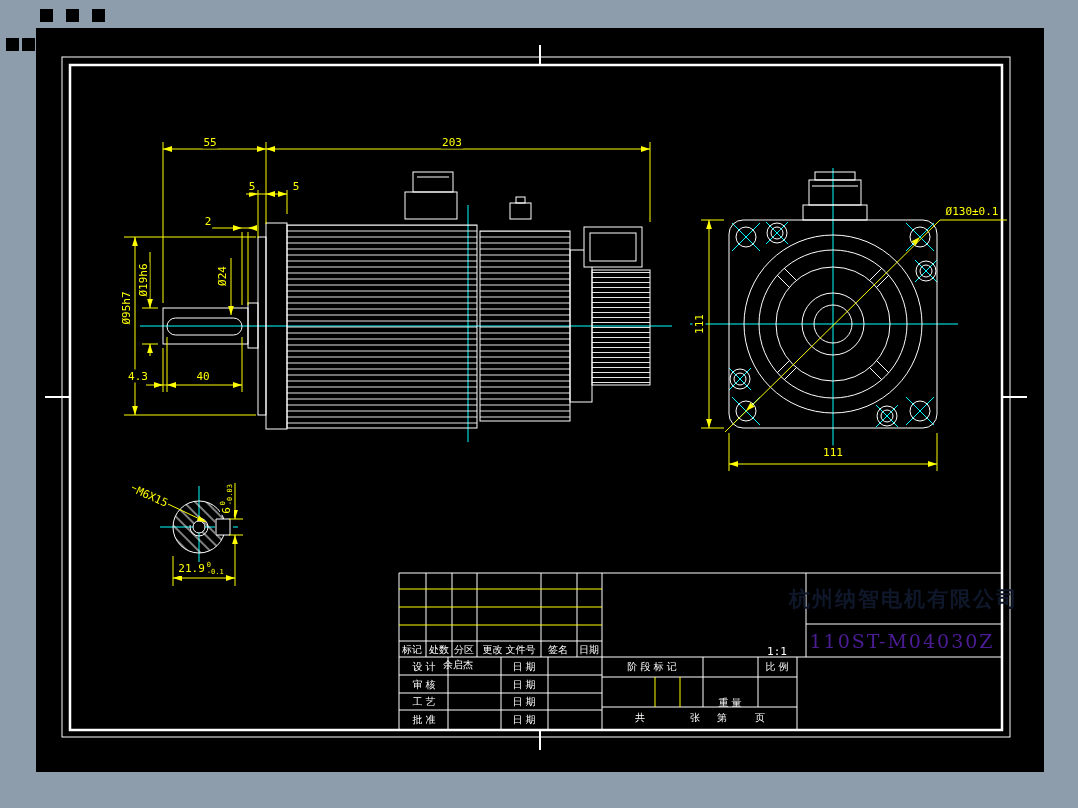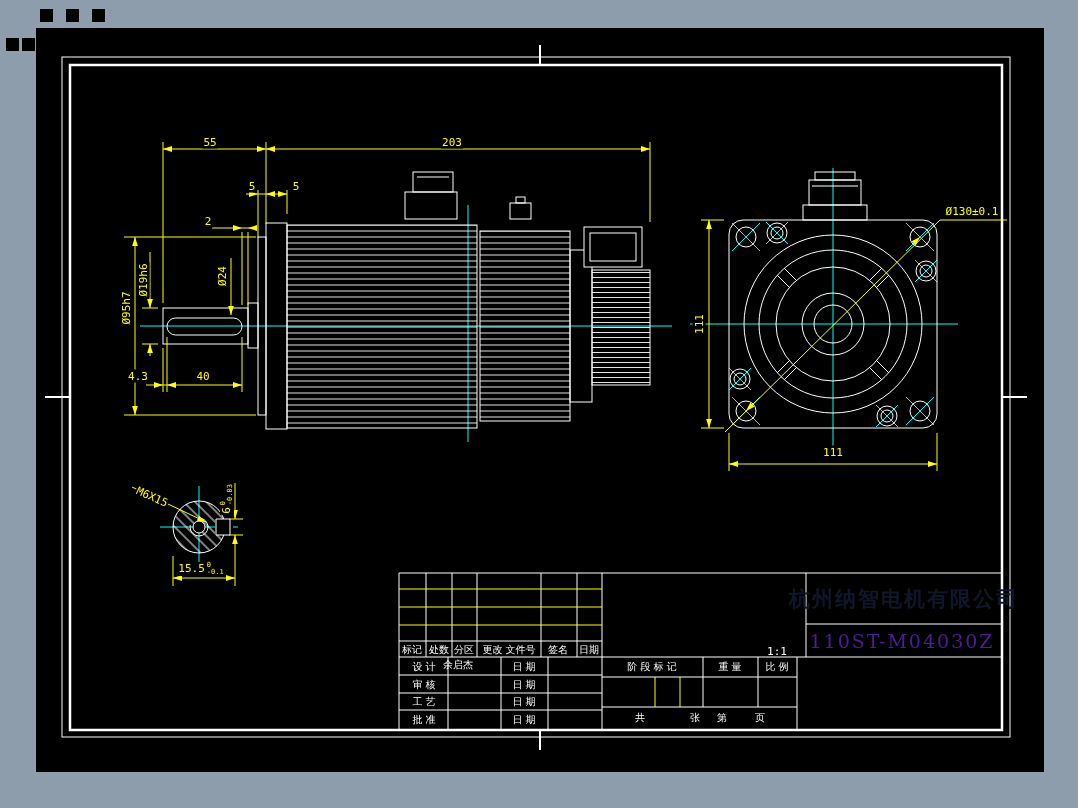--- a/index.html
+++ b/index.html
@@ -207,21 +207,21 @@
 <div class="txt dim v" style="left:699px;top:324px">111</div>
 
 <div class="txt dim lead" style="left:152px;top:497px">M6X15</div>
 <div class="txt dim v" style="left:227px;top:499px">
   <span>6</span><span class="tol">
       <i>0</i>
       <i>-0.03</i>
     </span>
 </div>
 <div class="txt dim" style="left:201px;top:569px">
-  <span>15.5</span><span class="tol">
+  <span>21.9</span><span class="tol">
       <i>0</i>
       <i>-0.1</i>
     </span>
 </div>
 
 <div class="txt company" style="left:904px;top:599px">杭州纳智电机有限公司</div>
 <div class="txt model" style="left:902px;top:641px">110ST-M04030Z</div>
 
 <div class="txt cn" style="left:412px;top:649px">标记</div>
 <div class="txt cn" style="left:439px;top:649px">处数</div>
@@ -234,19 +234,19 @@
 <div class="txt cn" style="left:458px;top:664px">余启杰</div>
 <div class="txt cn" style="left:524px;top:666px">日 期</div>
 <div class="txt cn" style="left:424px;top:684px">审 核</div>
 <div class="txt cn" style="left:524px;top:684px">日 期</div>
 <div class="txt cn" style="left:424px;top:701px">工 艺</div>
 <div class="txt cn" style="left:524px;top:701px">日 期</div>
 <div class="txt cn" style="left:424px;top:719px">批 准</div>
 <div class="txt cn" style="left:524px;top:719px">日 期</div>
 
 <div class="txt cn" style="left:652px;top:666px">阶 段 标 记</div>
-<div class="txt cn" style="left:730px;top:666px">重 量</div>
+<div class="txt cn" style="left:730px;top:702px">重 量</div>
 <div class="txt cn" style="left:777px;top:666px">比 例</div>
 <div class="txt scaleval" style="left:777px;top:651px">1:1</div>
 <div class="txt cn" style="left:640px;top:717px">共</div>
 <div class="txt cn" style="left:695px;top:717px">张</div>
 <div class="txt cn" style="left:722px;top:717px">第</div>
 <div class="txt cn" style="left:760px;top:717px">页</div>
 
 </body></html>

